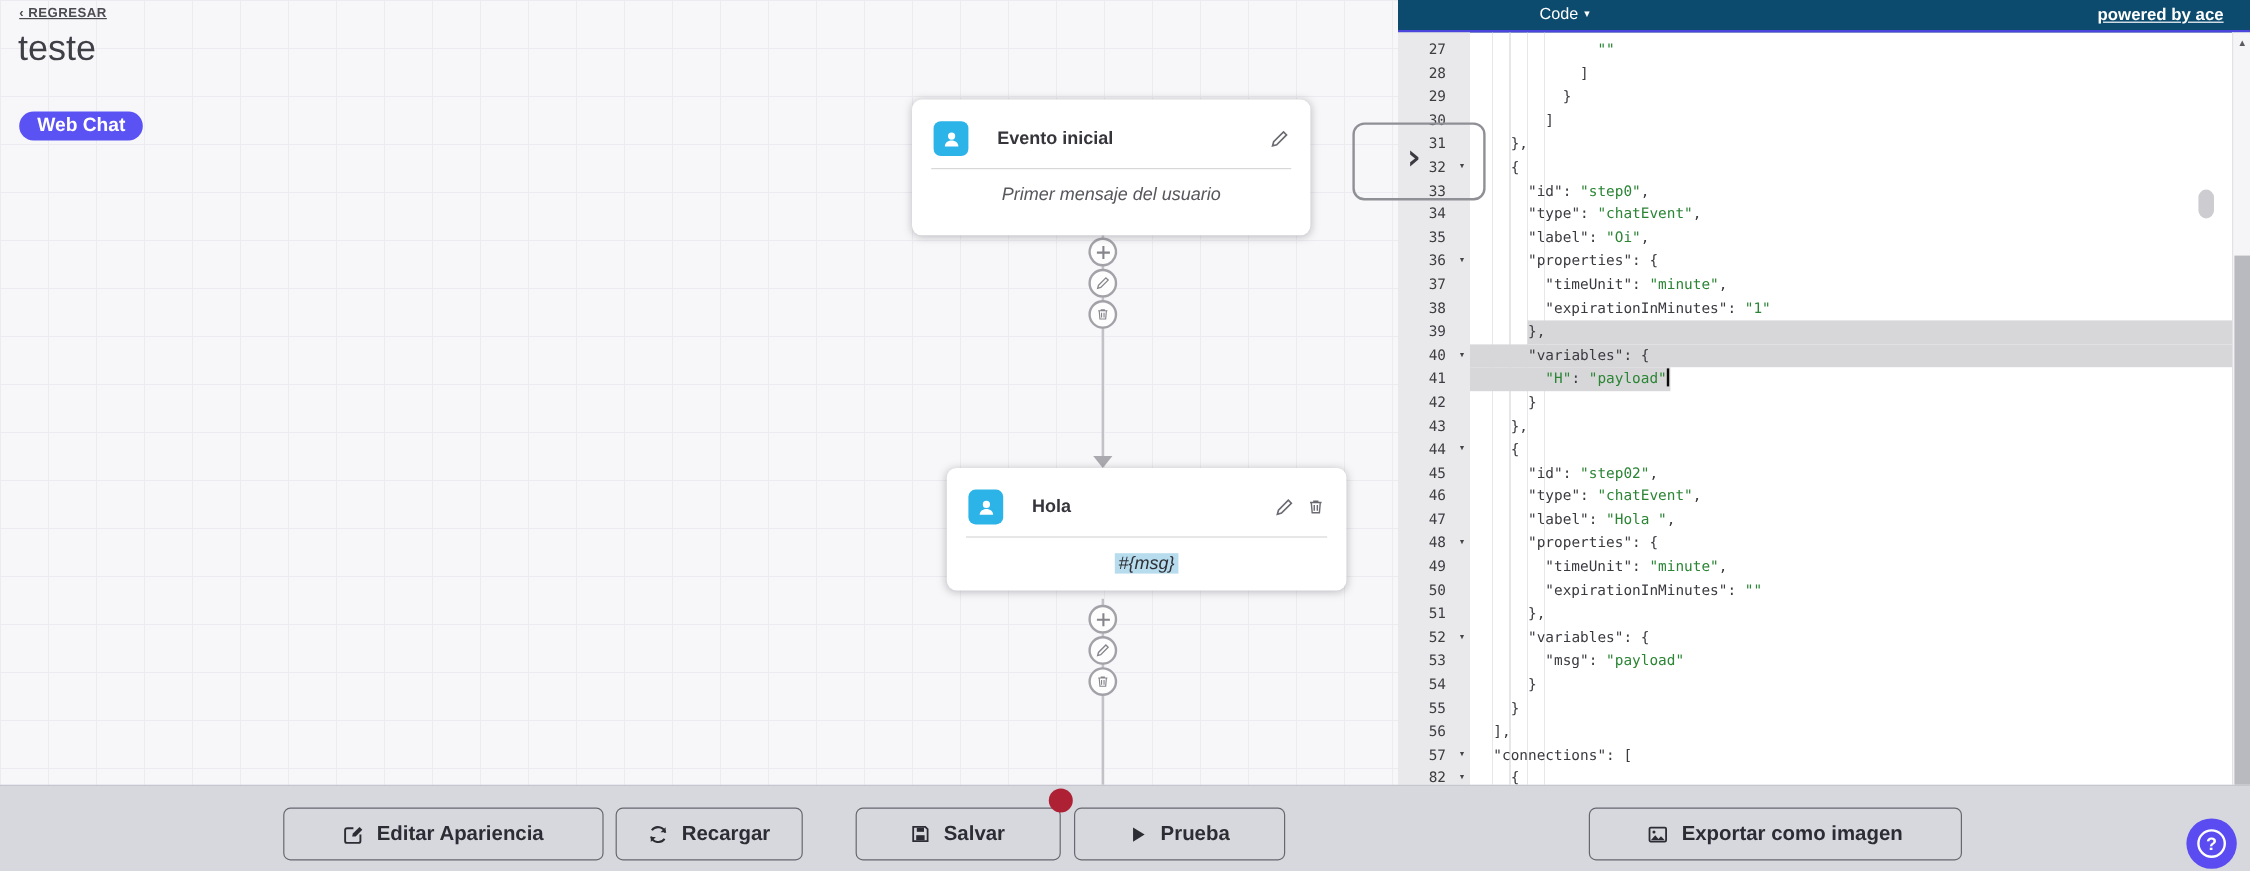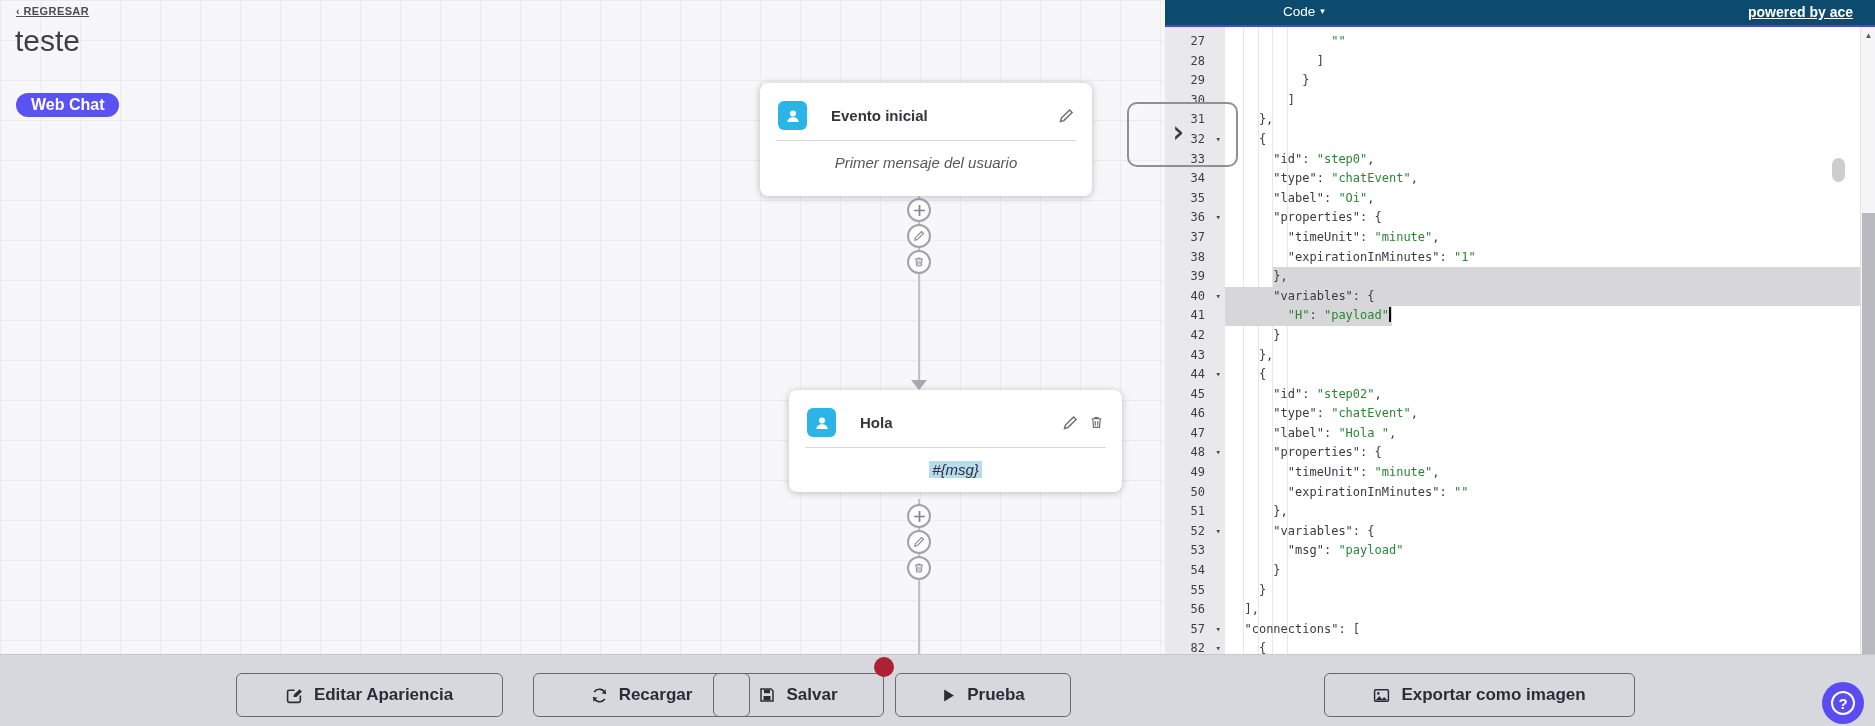--- a/index.html
+++ b/index.html
@@ -277,21 +277,21 @@
   </div>
 
   <div class="toolbar">
     <button class="tb-btn" style="left:236px; width:267px;">
       <svg width="17" height="17" viewBox="0 0 16 16">
           <path d="M13.5 8v5a1.5 1.5 0 0 1-1.5 1.5H3A1.5 1.5 0 0 1 1.5 13V4.5A1.5 1.5 0 0 1 3 3h5" fill="none" stroke="#2c2c34" stroke-width="1.5"></path>
           <path d="M7 9.5l.6-2.4L12.8 2 15 4.2 9.8 9.4 7 9.5z" fill="#2c2c34"></path>
         </svg>
       <span>Editar Apariencia</span>
     </button>
-    <button class="tb-btn" style="left:513px; width:217px;margin-left:20px;">
+    <button class="tb-btn" style="left:513px; width:156px;">
       <svg width="17" height="17" viewBox="0 0 16 16">
           <path d="M13.6 6.5A6 6 0 0 0 3 4.6M2.4 9.5A6 6 0 0 0 13 11.4" fill="none" stroke="#2c2c34" stroke-width="1.6"></path>
           <path d="M13.8 2.2v4h-4z" fill="#2c2c34"></path>
           <path d="M2.2 13.8v-4h4z" fill="#2c2c34"></path>
         </svg>
       <span>Recargar</span>
     </button>
     <button class="tb-btn" style="left:713px; width:171px;">
       <svg width="16" height="16" viewBox="0 0 16 16">
           <path d="M2 2h10l2 2v10H2z" fill="none" stroke="#2c2c34" stroke-width="1.5"></path>

